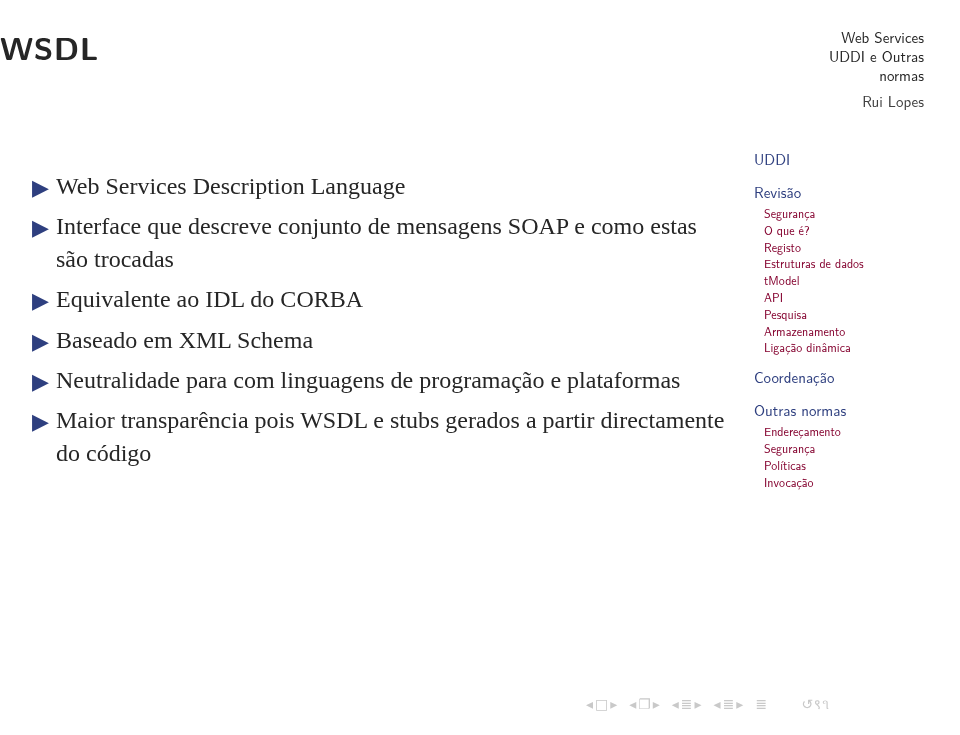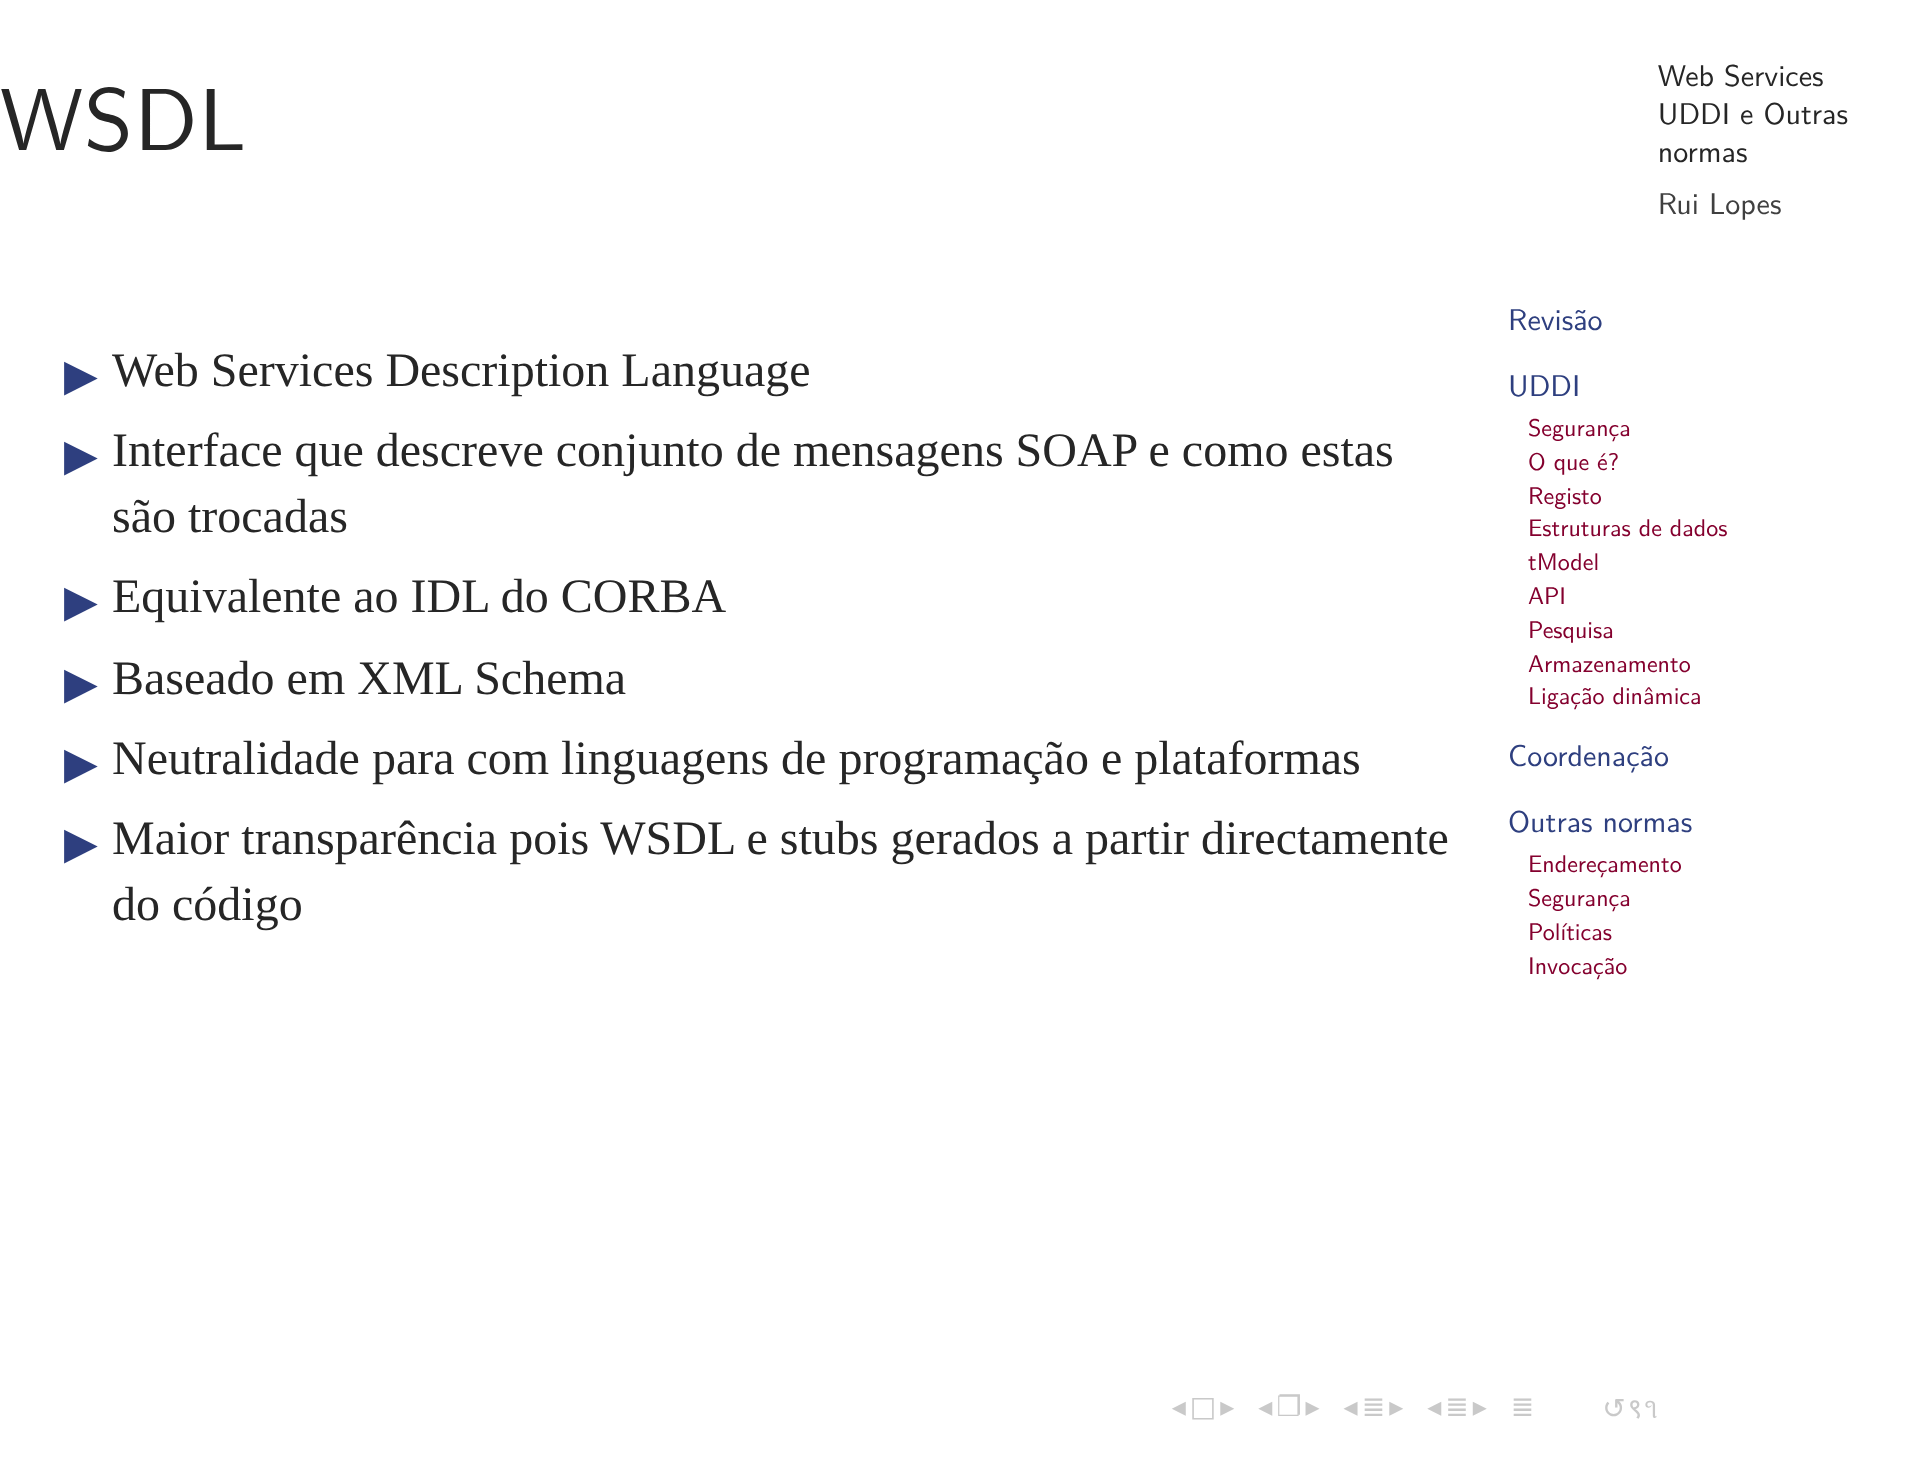--- a/index.html
+++ b/index.html
@@ -14,30 +14,30 @@
   }
   .slide {
     position: relative;
     width: 960px;
     height: 735px;
   }
   .title {
     position: absolute;
     top: 24px;
     left: 0px;
-    font-size: 44px;
-    font-weight: 400;
+    font-size: 32px;
+    font-weight: 700;
     color: #262626;
     letter-spacing: 0.5px;
   }
   .header-right {
     position: absolute;
     top: 28px;
     right: 36px;
-    text-align: left;
+    text-align: right;
     font-size: 15px;
     line-height: 1.25;
     color: #262626;
   }
   .header-right .author {
     color: #404040;
     margin-top: 8px;
     font-size: 15px;
   }
   .content {
@@ -148,23 +148,23 @@
       <div class="bullet">▶</div>
       <div class="text">Neutralidade para com linguagens de programação e plataformas</div>
     </div>
     <div class="item">
       <div class="bullet">▶</div>
       <div class="text">Maior transparência pois WSDL e stubs gerados a partir directamente do código</div>
     </div>
   </div>
 
   <div class="sidebar">
+    <div class="sb-sec">UDDI</div>
+
     <div class="sb-sec">Revisão</div>
-
-    <div class="sb-sec">UDDI</div>
     <div class="sb-sub">Segurança</div>
     <div class="sb-sub">O que é?</div>
     <div class="sb-sub">Registo</div>
     <div class="sb-sub">Estruturas de dados</div>
     <div class="sb-sub">tModel</div>
     <div class="sb-sub">API</div>
     <div class="sb-sub">Pesquisa</div>
     <div class="sb-sub">Armazenamento</div>
     <div class="sb-sub">Ligação dinâmica</div>
 

